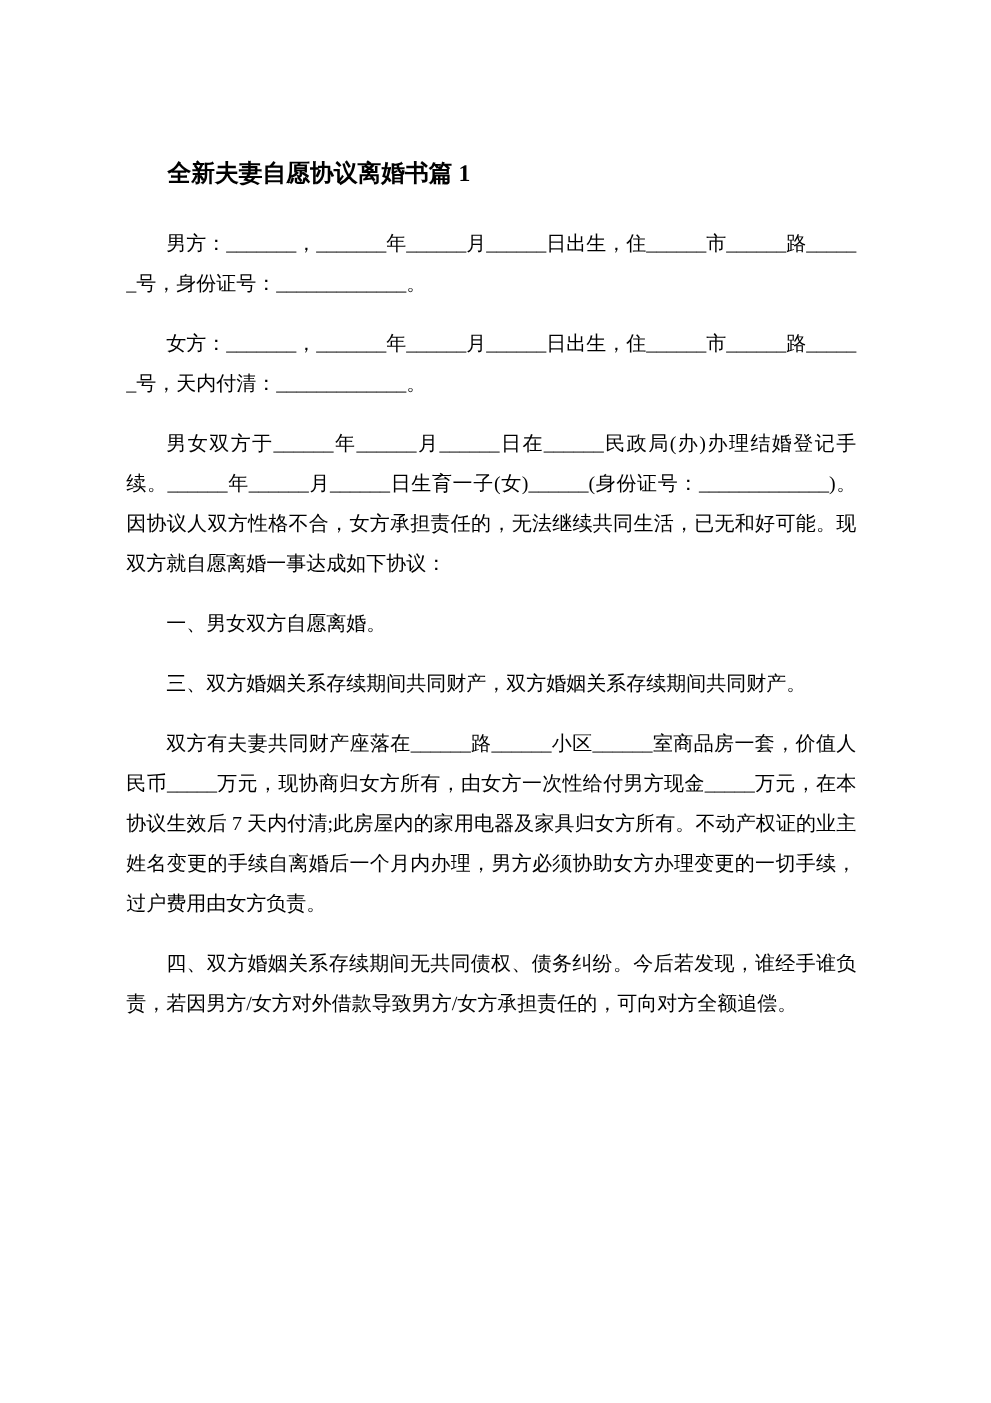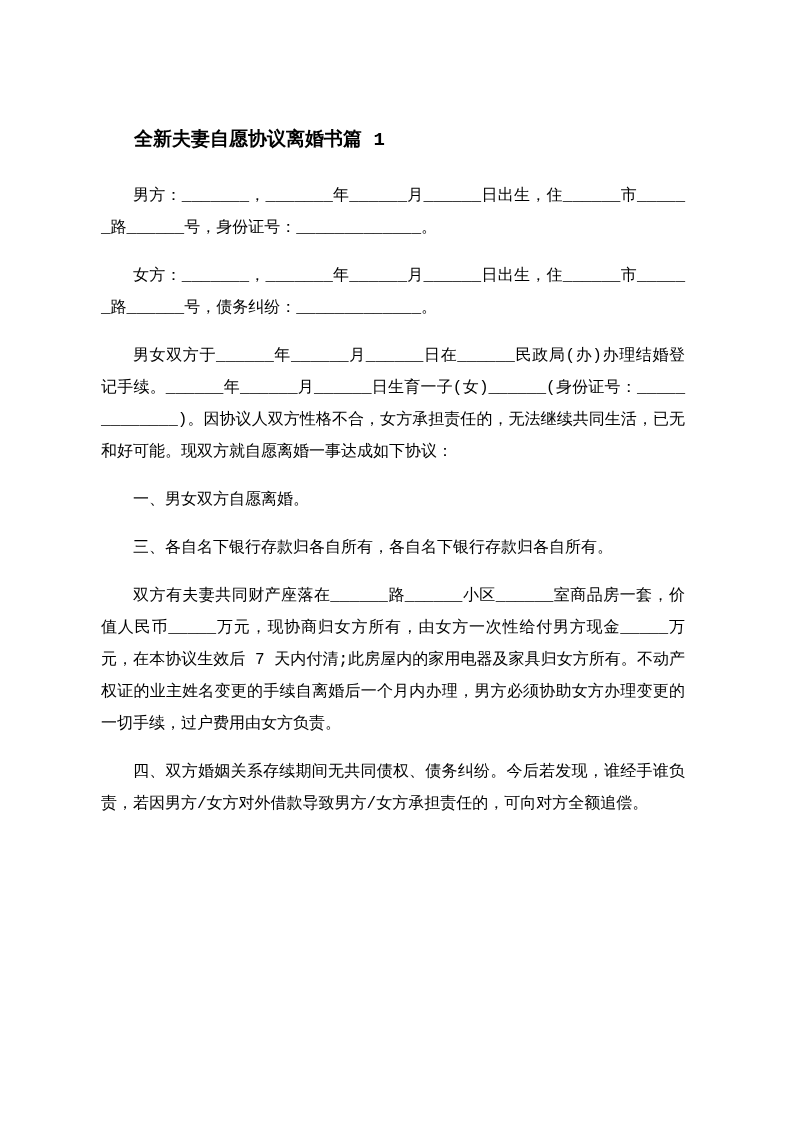--- a/index.html
+++ b/index.html
@@ -8,21 +8,21 @@
     background: #ffffff;
   }
   .page {
     position: relative;
     box-sizing: border-box;
     width: 793px;
     height: 1122px;
     background: #ffffff;
     overflow: hidden;
     padding: 124px 92px 0 101px;
-    font-family: Liberation Mono, monospace;
+    font-family: Liberation Serif, serif;
     font-size: 16px;
     line-height: 32px;
     color: #000000;
     text-align: justify;
     word-break: break-all;
   }
   .doc-title {
     font-size: 19px;
     font-weight: bold;
     line-height: 32px;
@@ -37,26 +37,26 @@
   }
 </style>
 </head>
 <body>
 
 <div class="page">
   <div class="doc-title">全新夫妻自愿协议离婚书篇 1</div>
 
   <p class="para">男方：_______，_______年______月______日出生，住______市______路______号，身份证号：_____________。</p>
 
-  <p class="para">女方：_______，_______年______月______日出生，住______市______路______号，债务纠纷：_____________。</p>
+  <p class="para">女方：_______，_______年______月______日出生，住______市______路______号，天内付清：_____________。</p>
 
   <p class="para">男女双方于______年______月______日在______民政局(办)办理结婚登记手续。______年______月______日生育一子(女)______(身份证号：_____________)。因协议人双方性格不合，女方承担责任的，无法继续共同生活，已无和好可能。现双方就自愿离婚一事达成如下协议：</p>
 
   <p class="para">一、男女双方自愿离婚。</p>
 
 
 
-  <p class="para">三、各自名下银行存款归各自所有，各自名下银行存款归各自所有。</p>
+  <p class="para">三、双方婚姻关系存续期间共同财产，双方婚姻关系存续期间共同财产。</p>
 
   <p class="para">双方有夫妻共同财产座落在______路______小区______室商品房一套，价值人民币_____万元，现协商归女方所有，由女方一次性给付男方现金_____万元，在本协议生效后 7 天内付清;此房屋内的家用电器及家具归女方所有。不动产权证的业主姓名变更的手续自离婚后一个月内办理，男方必须协助女方办理变更的一切手续，过户费用由女方负责。</p>
 
   <p class="para">四、双方婚姻关系存续期间无共同债权、债务纠纷。今后若发现，谁经手谁负责，若因男方/女方对外借款导致男方/女方承担责任的，可向对方全额追偿。</p>
 </div>
 
 </body></html>

